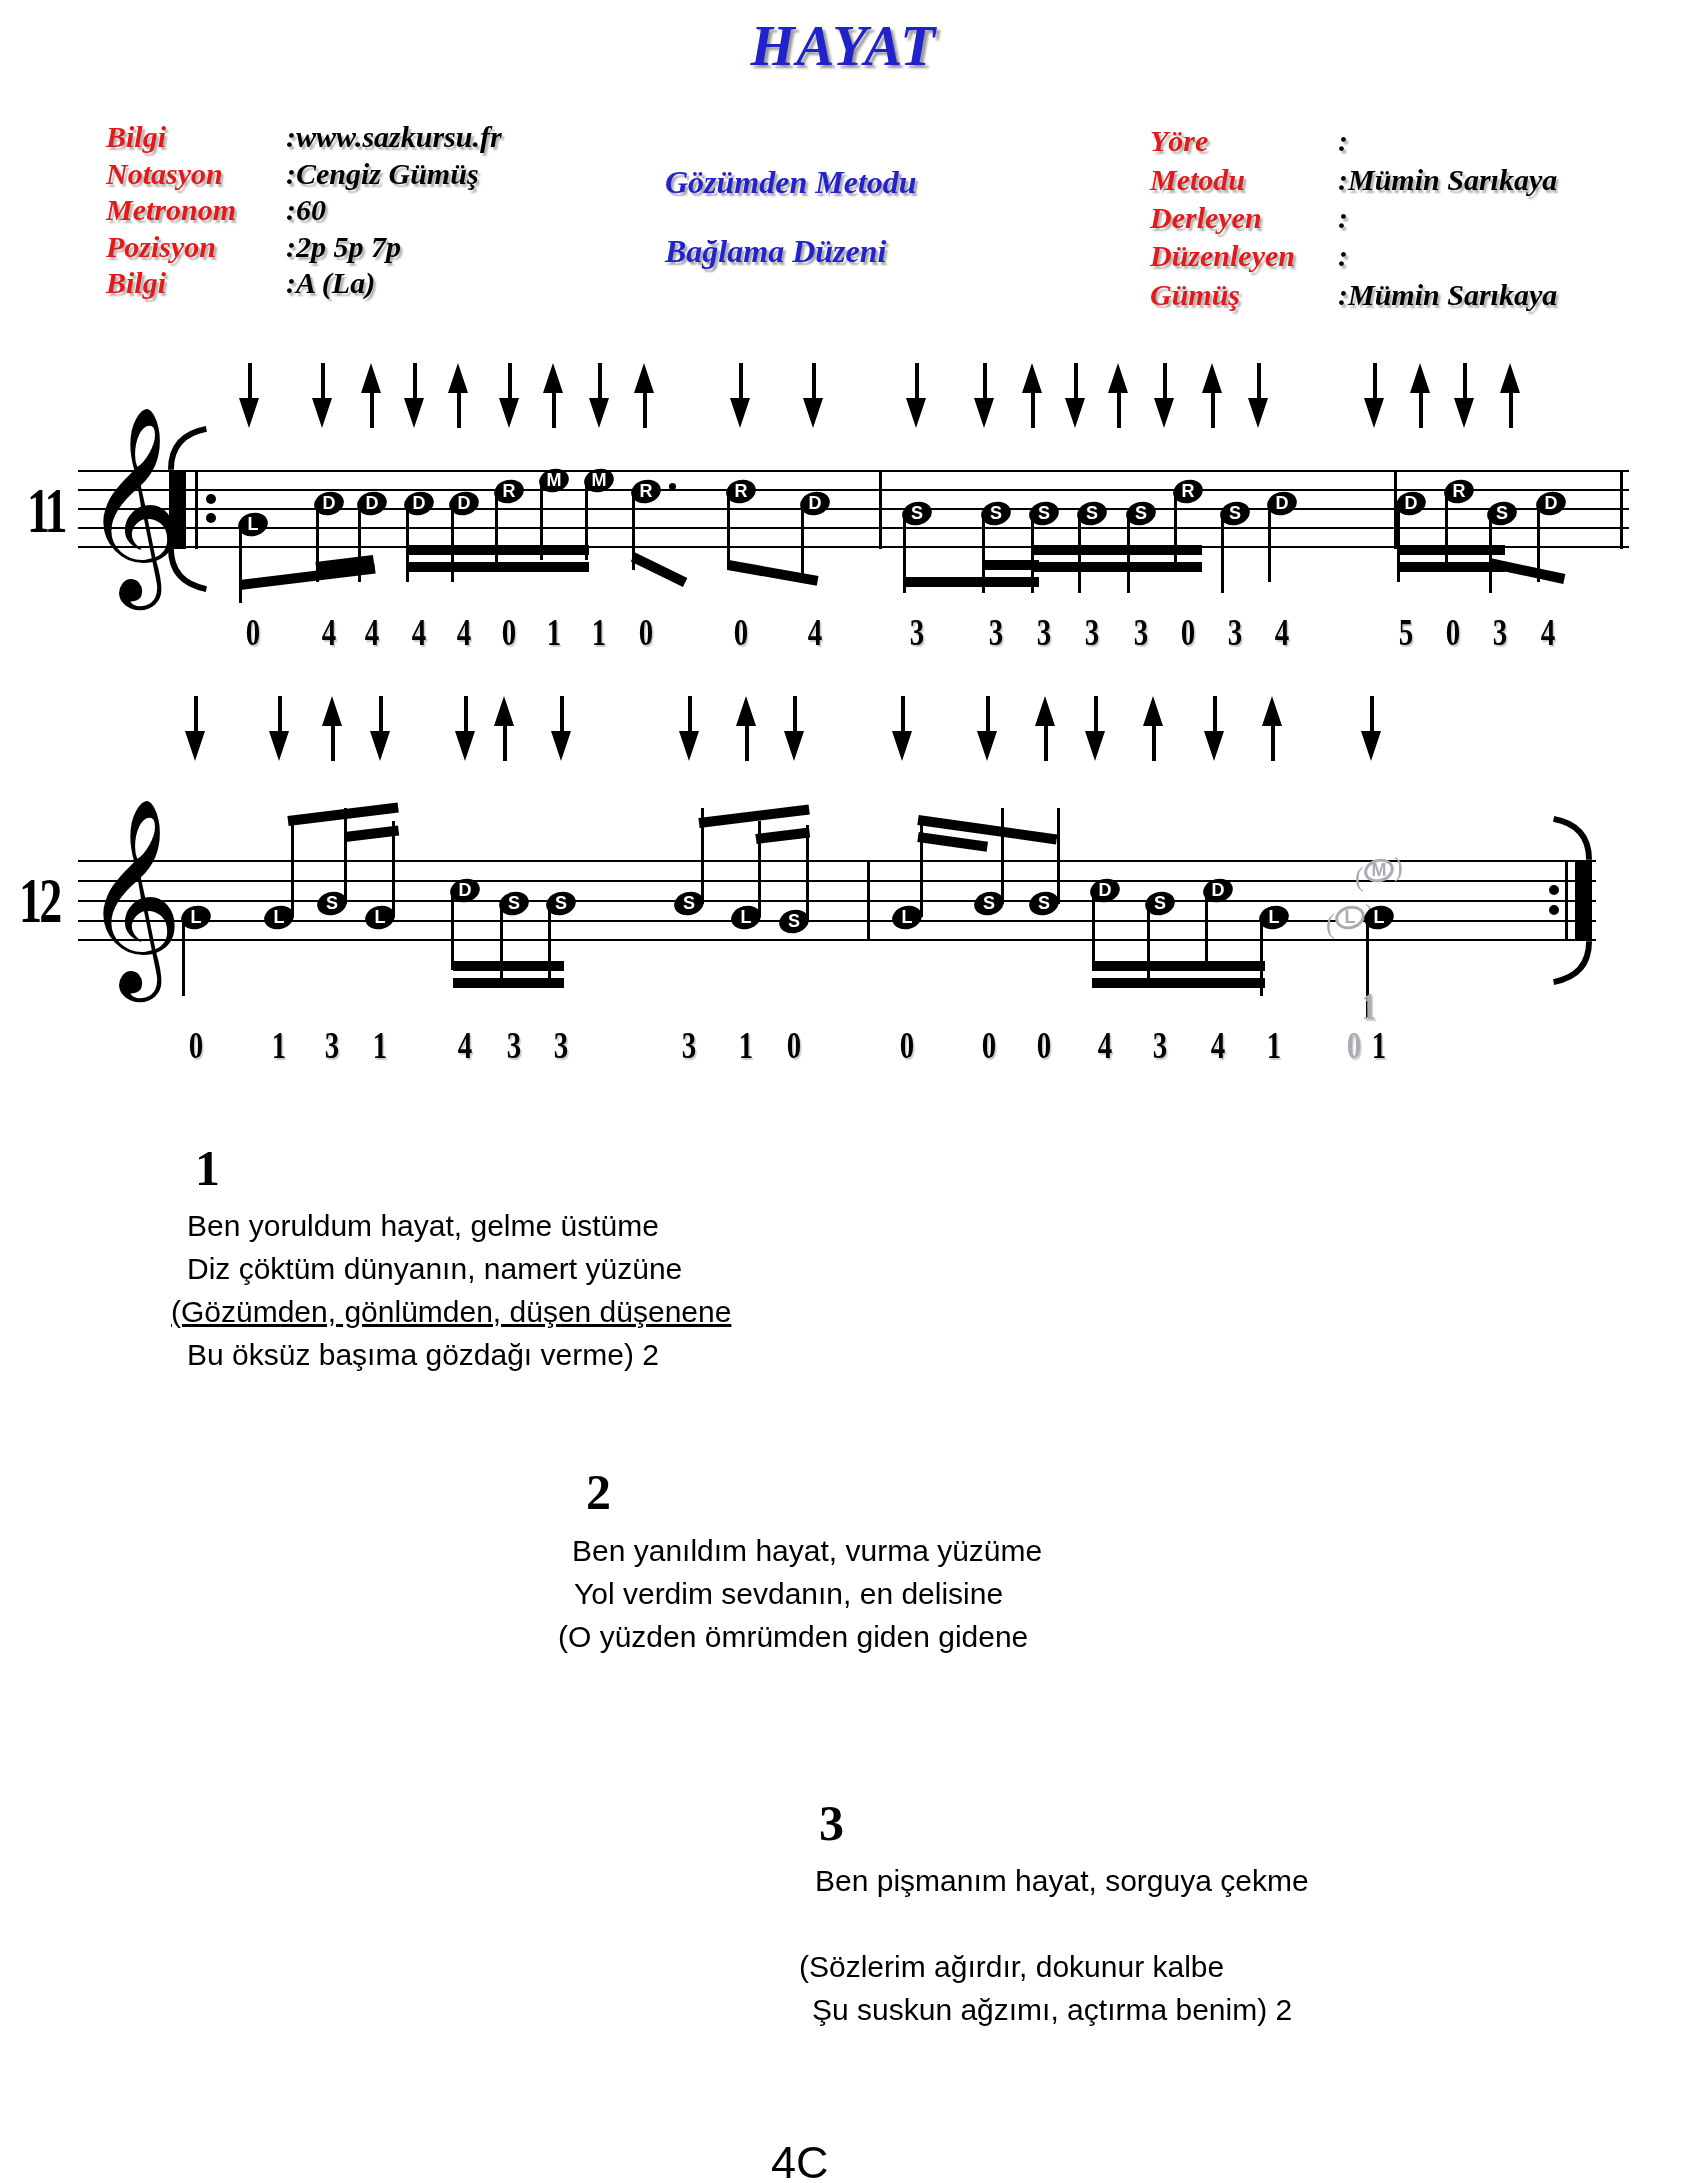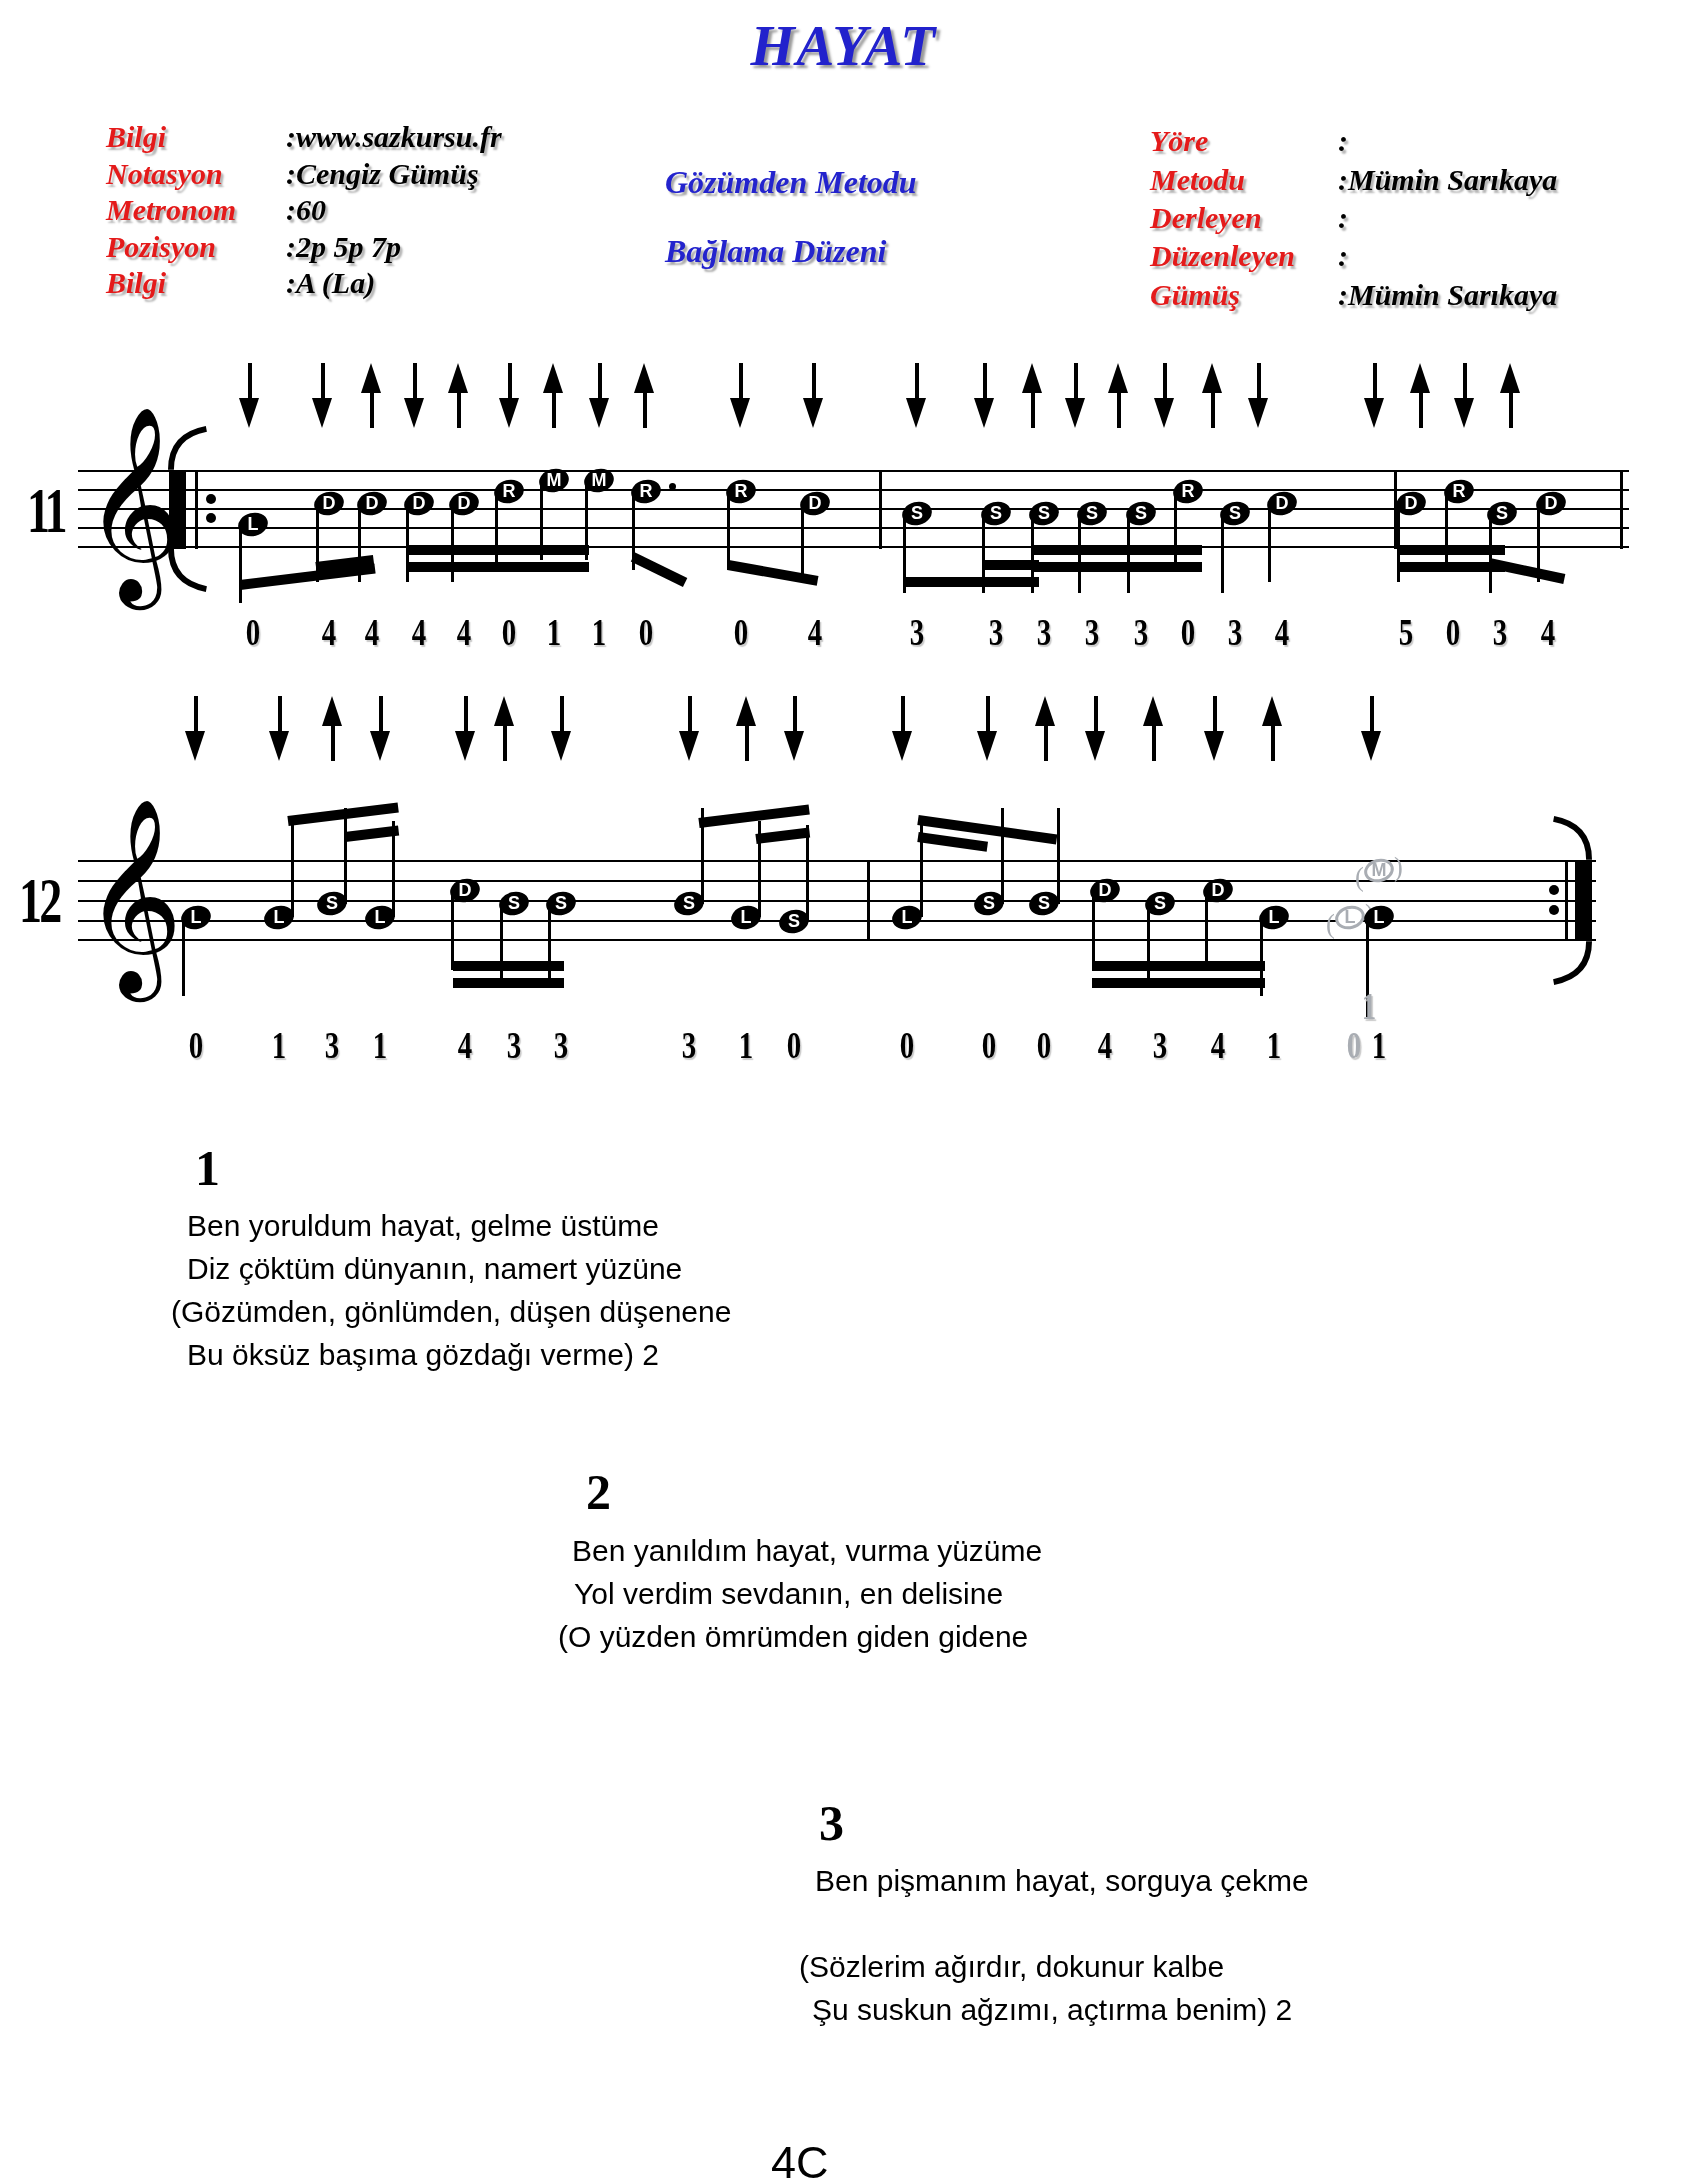--- a/index.html
+++ b/index.html
@@ -530,21 +530,21 @@
       <div class="fret" style="left: 1203px; top: 1023px;">4</div>
       <div class="fret" style="left: 1259px; top: 1023px;">1</div>
       <div class="fret gray" style="left: 1339px; top: 1023px;">0</div>
       <div class="fret gray" style="left: 1354px; top: 984px;">1</div>
       <div class="fret" style="left: 1364px; top: 1023px;">1</div>
     </div>
 
   <div class="vnum" style="left:195px;top:1139px;">1</div>
   <div class="vline" style="left:187px;top:1252px;">Diz çöktüm dünyanın, namert yüzüne</div>
   <div class="vline" style="left:187px;top:1209px;">Ben yoruldum hayat, gelme üstüme</div>
-  <div class="vline" style="left:171px;top:1295px;">(Gözümden, gönlümden, düşen düşenene</div>
+  <div class="vline" style="left:171px;top:1295px;text-decoration:underline;">(Gözümden, gönlümden, düşen düşenene</div>
   <div class="vline" style="left:187px;top:1338px;">Bu öksüz başıma gözdağı verme) 2</div>
 
   <div class="vnum" style="left:586px;top:1463px;">2</div>
   <div class="vline" style="left:572px;top:1534px;">Ben yanıldım hayat, vurma yüzüme</div>
   <div class="vline" style="left:574px;top:1577px;">Yol verdim sevdanın, en delisine</div>
   <div class="vline" style="left:558px;top:1620px;">(O yüzden ömrümden giden gidene</div>
 
   <div class="vnum" style="left:819px;top:1794px;">3</div>
   <div class="vline" style="left:815px;top:1864px;">Ben pişmanım hayat, sorguya çekme</div>
   <div class="vline" style="left:799px;top:1950px;">(Sözlerim ağırdır, dokunur kalbe</div>

